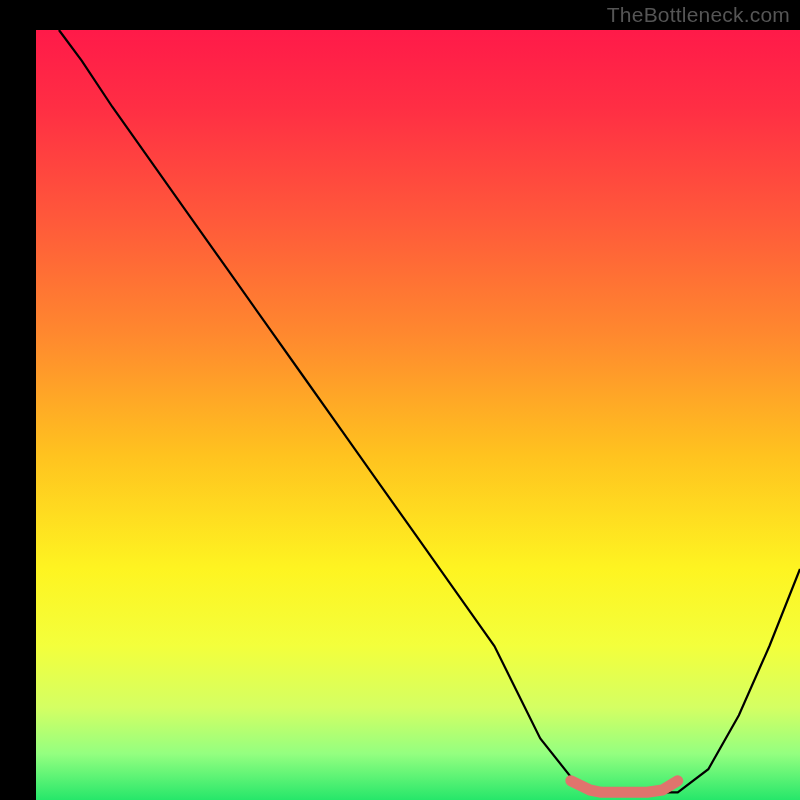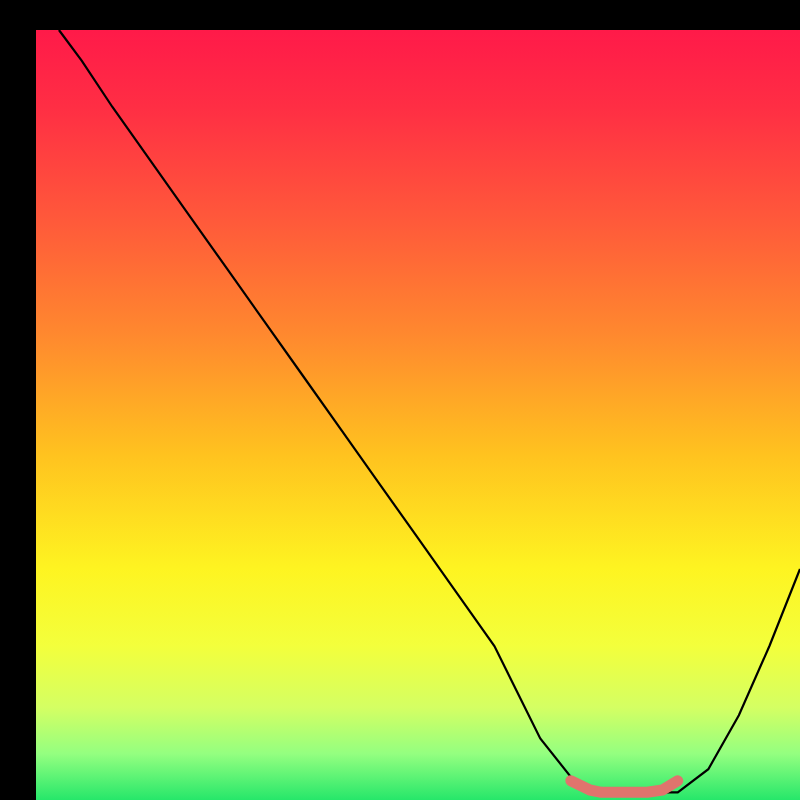--- a/index.html
+++ b/index.html
@@ -29,20 +29,21 @@
   svg.chart {
     position: absolute;
     top: 0;
     left: 0;
   }
 </style>
 </head>
 <body>
 
 <div class="container">
+  <div class="watermark">TheBottleneck.com</div>
   <svg class="chart" width="800" height="800" viewBox="0 0 800 800">
     <defs>
       <linearGradient id="bg-grad" x1="0" y1="0" x2="0" y2="1">
           <stop offset="0%" stop-color="#ff1a49"></stop>
           <stop offset="10%" stop-color="#ff2e44"></stop>
           <stop offset="25%" stop-color="#ff5a3a"></stop>
           <stop offset="40%" stop-color="#ff8a2e"></stop>
           <stop offset="55.00000000000001%" stop-color="#ffc21f"></stop>
           <stop offset="70%" stop-color="#fef421"></stop>
           <stop offset="80%" stop-color="#f3ff3c"></stop>

